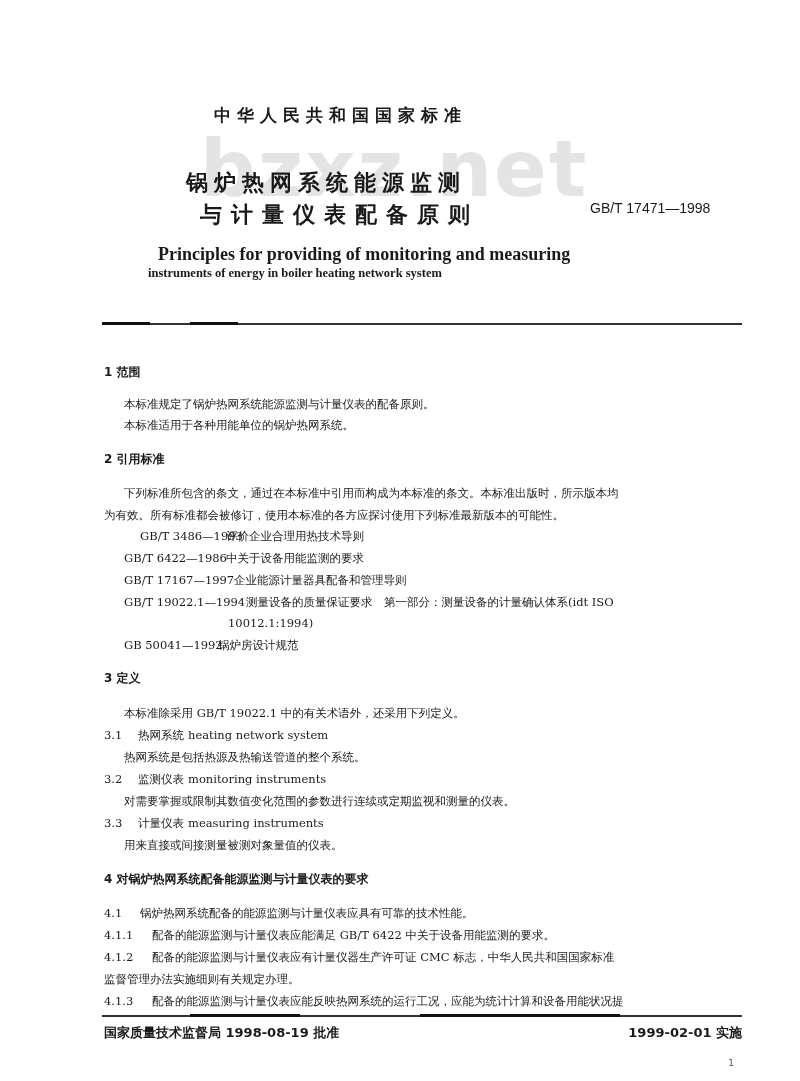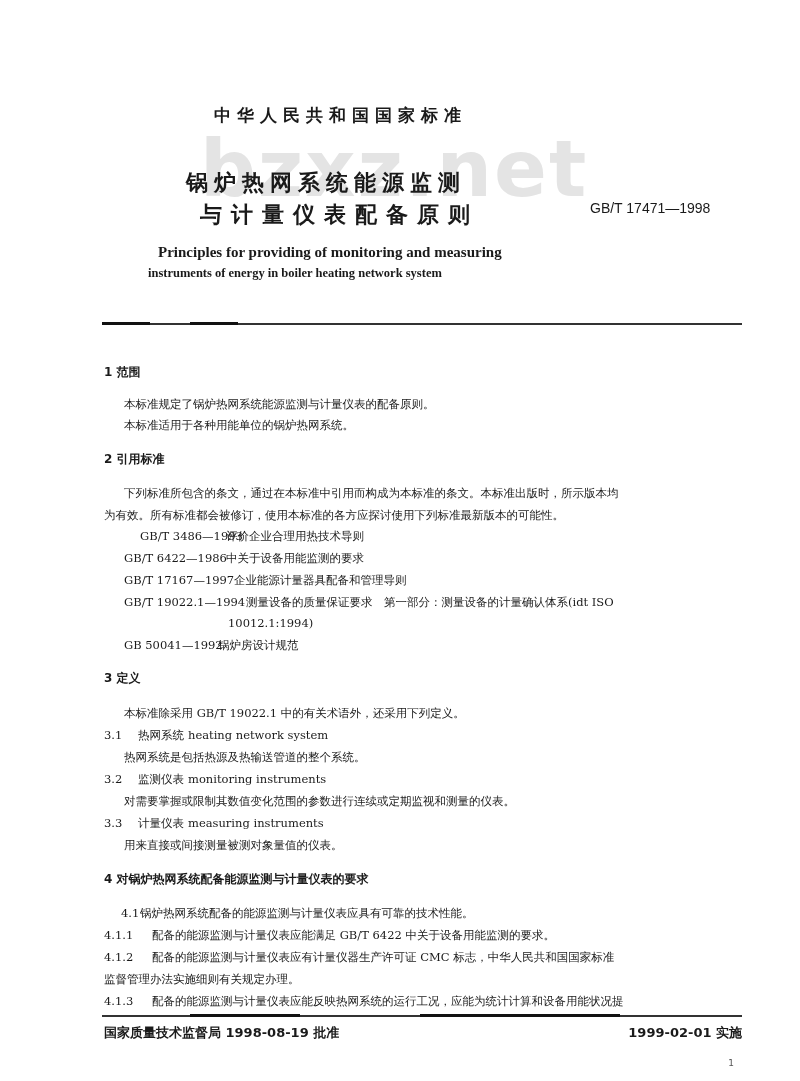--- a/index.html
+++ b/index.html
@@ -11,21 +11,21 @@
                line-height: 1; z-index: 0; }
   .national { left: 214px; top: 104px; font-family: "DejaVu Sans", sans-serif;
               font-weight: bold; font-size: 17px; letter-spacing: 6px; z-index: 1; }
   .title1 { left: 186px; top: 168px; font-family: "DejaVu Sans", sans-serif;
             font-weight: bold; font-size: 22px; letter-spacing: 6px; z-index: 1; }
   .title2 { left: 200px; top: 200px; font-family: "DejaVu Sans", sans-serif;
             font-weight: bold; font-size: 22px; letter-spacing: 9px; z-index: 1; }
   .code { left: 590px; top: 200px; font-family: "Liberation Sans", sans-serif;
           font-size: 14px; z-index: 1; }
   .en1 { left: 158px; top: 244px; font-family: "Liberation Serif", serif;
-         font-weight: bold; font-size: 15px; z-index: 1; }
+         font-weight: bold; font-size: 18px; z-index: 1; }
   .en2 { left: 148px; top: 266px; font-family: "Liberation Serif", serif;
          font-weight: bold; font-size: 12.5px; z-index: 1; }
   .rule { position: absolute; background: #333; }
   .rule-top { left: 102px; top: 323px; width: 640px; height: 2px; }
   .rule-thick-a { left: 102px; top: 322px; width: 48px; height: 3px; background:#111; }
   .rule-thick-b { left: 190px; top: 322px; width: 48px; height: 3px; background:#111; }
   .rule-bottom { left: 102px; top: 1015px; width: 640px; height: 2px; }
   .rule-bottom-b { left: 190px; top: 1014px; width: 110px; height: 3px; background:#111; }
   .rule-bottom-c { left: 420px; top: 1014px; width: 200px; height: 3px; background:#111; }
   .h { font-family: "DejaVu Sans", sans-serif; font-size: 12px; font-weight: bold; }
@@ -86,21 +86,21 @@
 <div class="abs p" style="left:188px;top:772px;">monitoring instruments</div>
 <div class="abs p" style="left:124px;top:794px;">对需要掌握或限制其数值变化范围的参数进行连续或定期监视和测量的仪表。</div>
 
 <div class="abs p" style="left:104px;top:816px;">3.3</div>
 <div class="abs p" style="left:138px;top:816px;">计量仪表</div>
 <div class="abs p" style="left:188px;top:816px;">measuring instruments</div>
 <div class="abs p" style="left:124px;top:838px;">用来直接或间接测量被测对象量值的仪表。</div>
 
 <div class="abs h" style="left:104px;top:871px;">4  对锅炉热网系统配备能源监测与计量仪表的要求</div>
 
-<div class="abs p" style="left:121px;top:906px;">4.1</div>
+<div class="abs p" style="left:104px;top:906px;">4.1</div>
 <div class="abs p" style="left:140px;top:906px;">锅炉热网系统配备的能源监测与计量仪表应具有可靠的技术性能。</div>
 
 <div class="abs p" style="left:104px;top:928px;">4.1.1</div>
 <div class="abs p" style="left:152px;top:928px;">配备的能源监测与计量仪表应能满足 GB/T 6422 中关于设备用能监测的要求。</div>
 
 <div class="abs p" style="left:104px;top:950px;">4.1.2</div>
 <div class="abs p" style="left:152px;top:950px;">配备的能源监测与计量仪表应有计量仪器生产许可证 CMC 标志，中华人民共和国国家标准</div>
 <div class="abs p" style="left:104px;top:972px;">监督管理办法实施细则有关规定办理。</div>
 
 <div class="abs p" style="left:104px;top:994px;">4.1.3</div>

